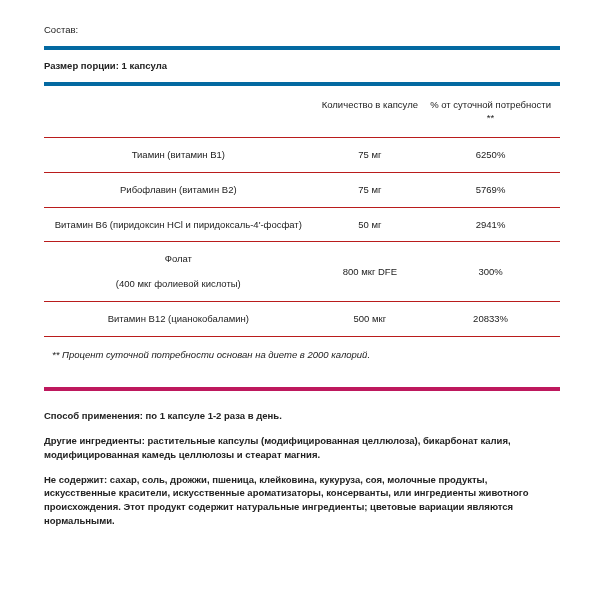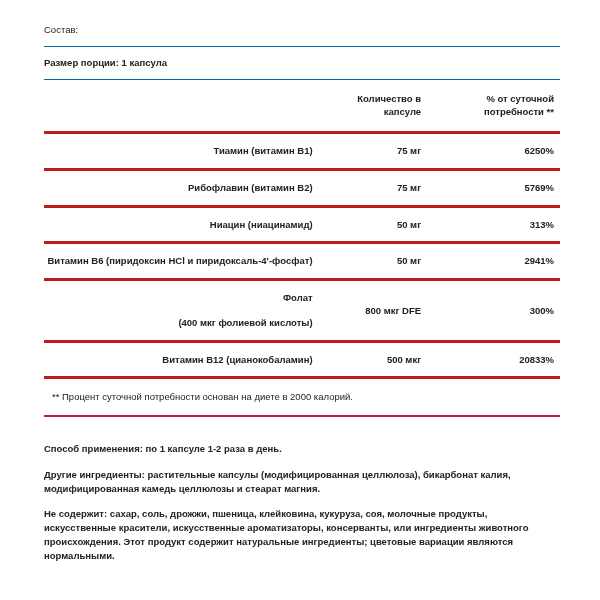--- a/index.html
+++ b/index.html
@@ -16,58 +16,59 @@
     overflow: hidden;
   }
   .page {
     width: 600px;
     height: 600px;
     box-sizing: border-box;
     padding: 14px 40px 0 44px;
     position: relative;
   }
   .label-row {
-    border-bottom: 1px solid #0369a1;
+    border-bottom: 4px solid #0369a1;
     padding: 9px 0 9px 0;
     line-height: 1.45;
   }
   .bold {
     font-weight: bold;
     margin-top: 35px;
   }
   table.facts {
     width: 100%;
     border-collapse: collapse;
     table-layout: fixed;
   }
   table.facts td, table.facts th {
-    text-align: right;
+    text-align: center;
     vertical-align: top;
     padding: 10px 6px 10px 0;
-    border-bottom: 3px solid #b91c1c;
-    font-weight: bold;
+    border-bottom: 1px solid #b91c1c;
+    font-weight: normal;
     line-height: 1.45;
   }
   table.facts th {
     padding-top: 12px;
     padding-bottom: 12px;
   }
   col.c-name { width: 248px; }
   col.c-amt  { width: 98px; }
   col.c-dv   { width: 120px; }
   .footnote {
-    padding: 11px 0 11px 8px;
-    border-bottom: 2px solid #be185d;
+    padding: 11px 0 26px 8px;
+    border-bottom: 4px solid #be185d;
     line-height: 1.45;
+    font-style: italic;
   }
   .spacer {
     height: 13px;
   }
   .para {
-    margin: 12px 0 11px 0;
+    margin: 5px 0 11px 0;
     line-height: 1.45;
     font-weight: bold;
   }
   .para:last-child {
     margin-bottom: 0;
   }
   .sub-line {
     display: block;
   }
 </style>
@@ -102,25 +103,20 @@
         <td>Тиамин (витамин B1)</td>
         <td>75 мг</td>
         <td>6250%</td>
       </tr>
       <tr>
         <td>Рибофлавин (витамин B2)</td>
         <td>75 мг</td>
         <td>5769%</td>
       </tr>
       <tr>
-        <td>Ниацин (ниацинамид)</td>
-        <td>50 мг</td>
-        <td>313%</td>
-      </tr>
-      <tr>
         <td>Витамин B6 (пиридоксин HCl и пиридоксаль-4'-фосфат)</td>
         <td>50 мг</td>
         <td>2941%</td>
       </tr>
       <tr>
         <td>
           <span class="sub-line">Фолат</span>
           <span class="sub-line" style="padding-top:11px;">(400 мкг фолиевой кислоты)</span>
         </td>
         <td style="padding-top:23px;">800 мкг DFE</td>

